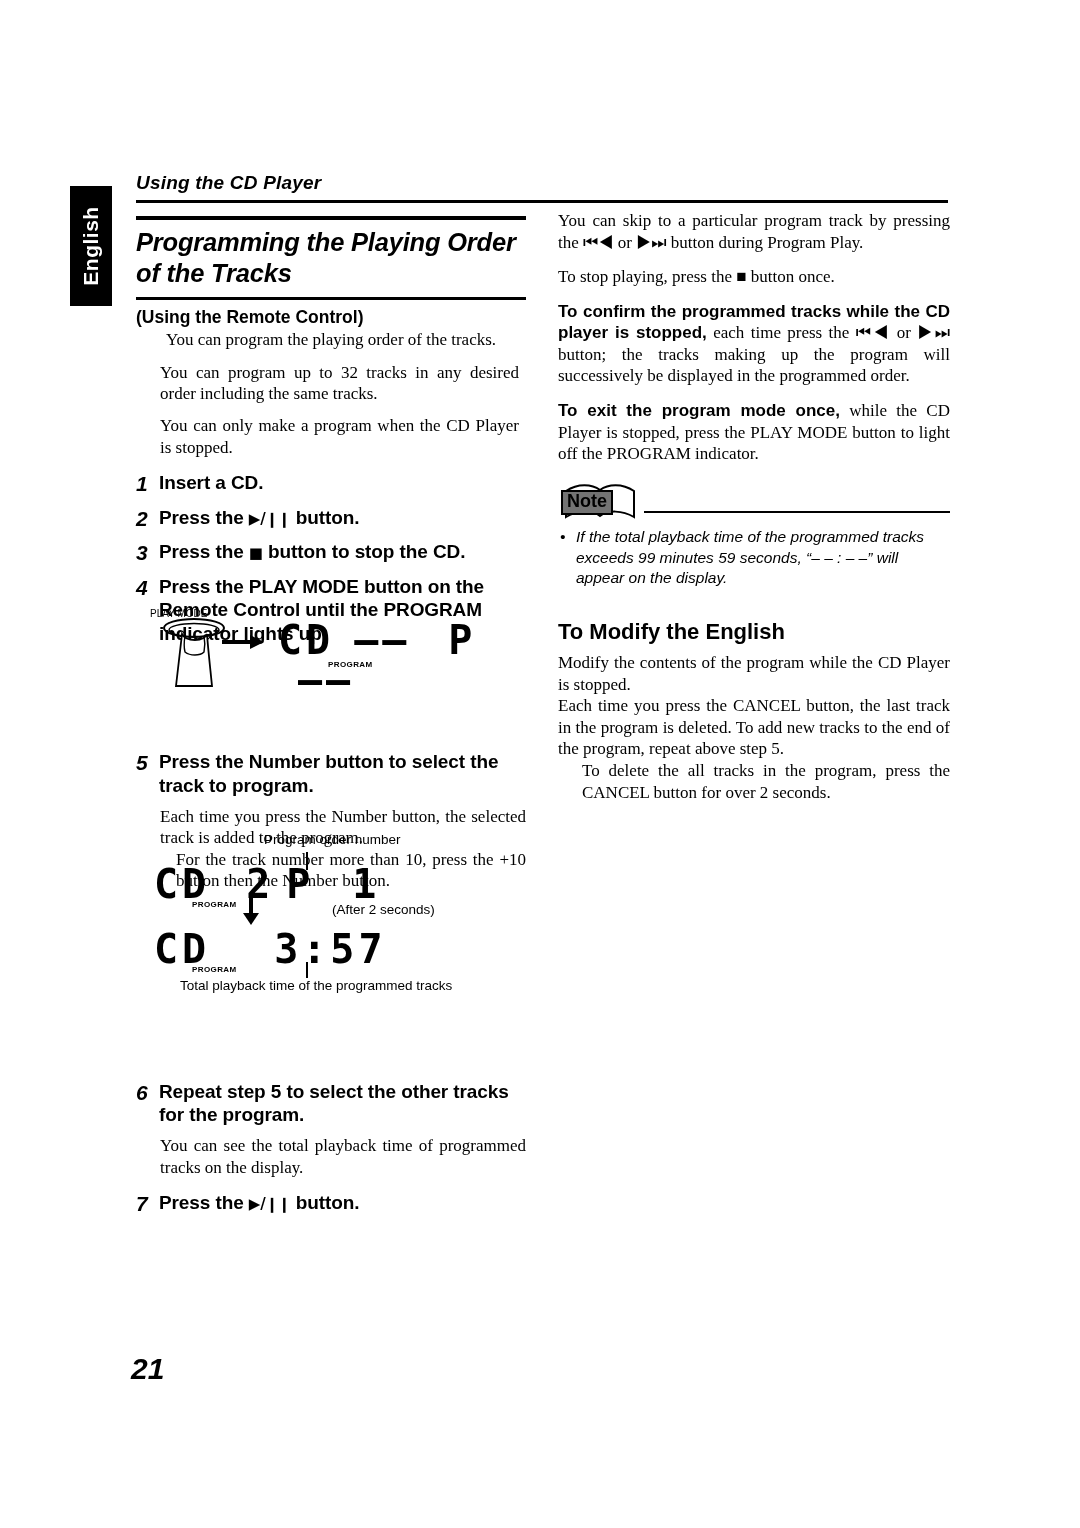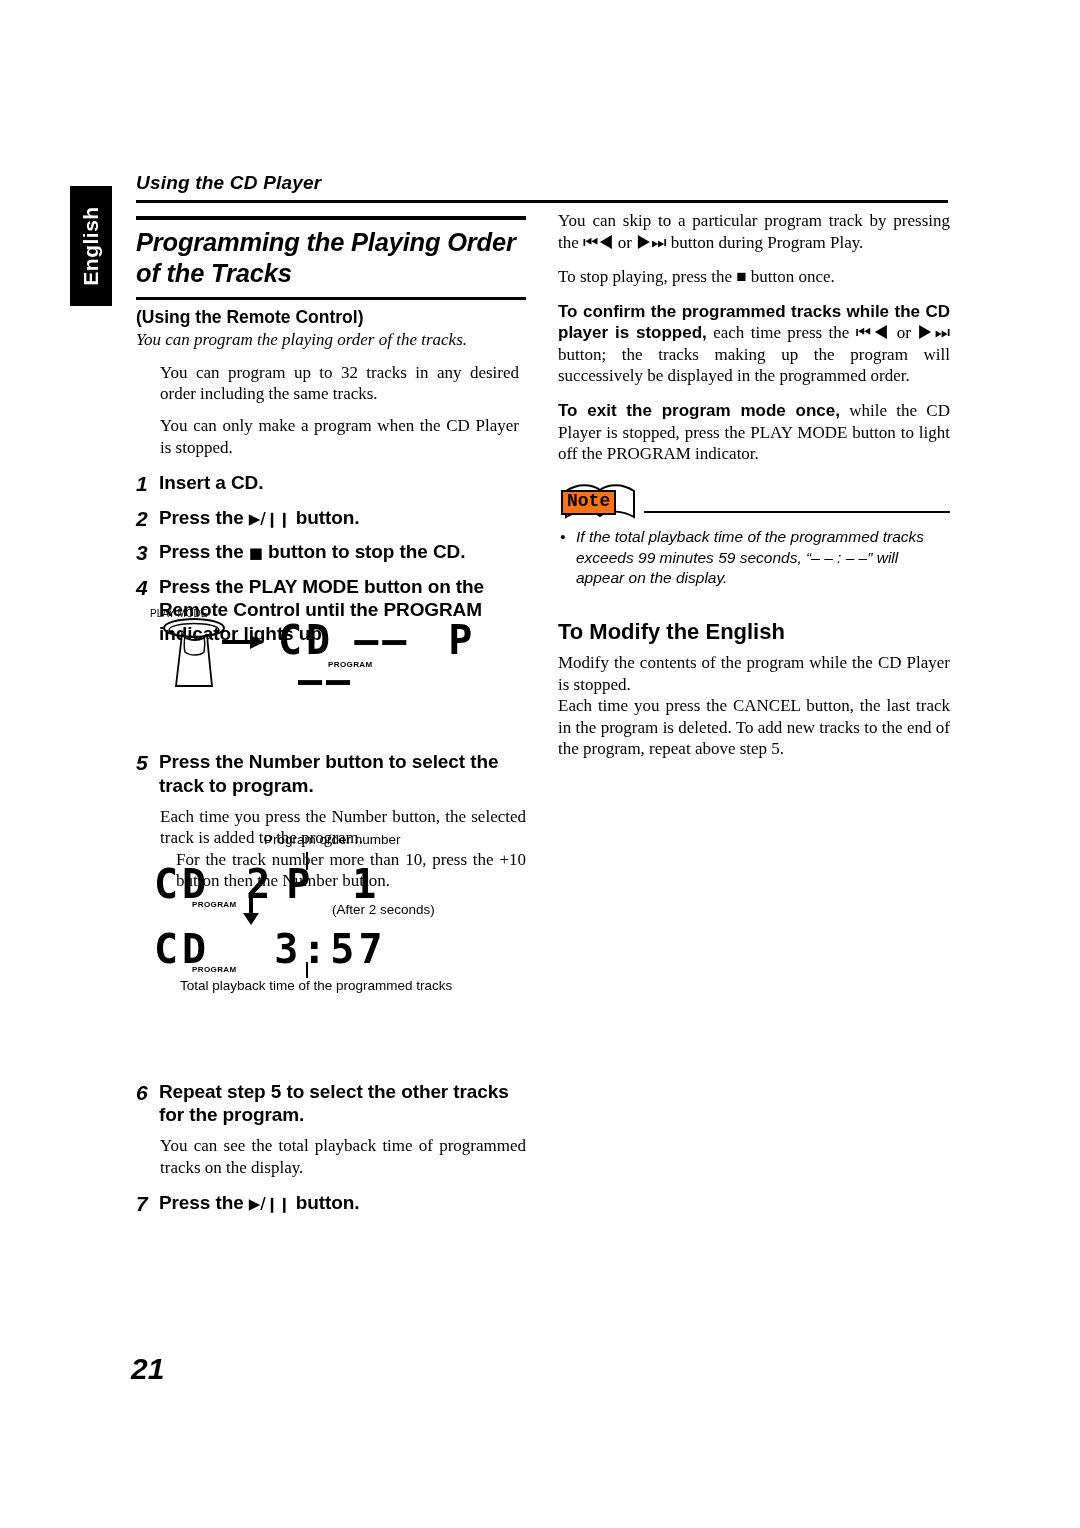--- a/index.html
+++ b/index.html
@@ -30,21 +30,21 @@
   .rule-thick{height:4px;background:#000;margin:0;}
   .rule-thin{height:3px;background:#000;margin:0;}
   h1.sect{font-family:"Liberation Sans",sans-serif;font-style:italic;font-weight:bold;
      font-size:25.5px;line-height:1.22;margin:7px 0 8px 0;letter-spacing:-.2px;}
 
   h2.sub{font-family:"Liberation Sans",sans-serif;font-weight:bold;
      font-size:17.5px;margin:7px 0 1px 0;}
 
   
   p.body{font-size:17px;line-height:1.26;margin:0 0 0 0;text-align:justify;}
-  p.body.tight{text-align:left;font-style:italic;}
+  p.body.tight{text-align:center;}
   p.ind{font-size:17px;line-height:1.26;margin:11px 7px 0 24px;text-align:justify;}
   p.ind2{font-size:17px;line-height:1.26;margin:0 0 0 24px;text-align:justify;}
 
   
   .step{display:flex;margin-top:13px;}
   .step .num{font-family:"Liberation Sans",sans-serif;font-weight:bold;font-style:italic;
      font-size:21px;width:23px;flex:0 0 23px;line-height:1.22;}
   .step .txt{font-family:"Liberation Sans",sans-serif;font-weight:bold;font-size:19px;
      line-height:1.23;letter-spacing:-.1px;}
   .step.tight{margin-top:9px;}
@@ -52,22 +52,22 @@
 
   
   .lead{font-family:"Liberation Sans",sans-serif;font-weight:bold;font-size:17px;}
   .rbody{font-size:17px;line-height:1.27;margin:0;text-align:justify;}
   .gap{height:13px;}
 
   
   .notewrap{position:relative;margin-top:22px;height:34px;}
   .notebook{position:absolute;left:0;top:-10px;}
   .notebox{position:absolute;left:3px;top:3px;border:2.5px solid #000;
-     padding:0 4px 1px 4px;background:#f97316;
-     font-family:Liberation Mono, monospace;font-weight:bold;font-size:18px;line-height:1.1;}
+     padding:0 4px 1px 4px;background:#737373;
+     font-family:Liberation Sans, sans-serif;font-weight:bold;font-size:18px;line-height:1.1;}
   .noterule{position:absolute;left:86px;top:24px;width:306px;height:2px;background:#000;}
   .notelist{margin:6px 0 0 0;padding:0;list-style:none;}
   .notelist li{font-family:"Liberation Sans",sans-serif;font-style:italic;font-size:15.5px;
      line-height:1.34;padding-left:18px;position:relative;}
   .notelist li::before{content:"\2022";position:absolute;left:2px;top:0;}
 
   h2.modify{font-family:"Liberation Sans",sans-serif;font-weight:bold;font-size:22px;
      margin:30px 0 7px 0;}
 
   
@@ -217,16 +217,17 @@
       <div class="notebox">Note</div>
       <div class="noterule"></div>
     </div>
     <ul class="notelist">
       <li>If the total playback time of the programmed tracks exceeds 99 minutes 59 seconds, “– – : – –” will appear on the display.</li>
     </ul>
 
     <h2 class="modify">To Modify the English</h2>
     <p class="rbody">Modify the contents of the program while the CD Player is stopped.</p>
     <p class="rbody">Each time you press the CANCEL button, the last track in the program is deleted. To add new tracks to the end of the program, repeat above step 5.</p>
+    <p class="rbody" style="margin-left:24px">To delete the all tracks in the program, press the CANCEL button for over 2 seconds.</p>
   </div>
 
   <div class="pagenum">21</div>
 </div>
 
 </body></html>

